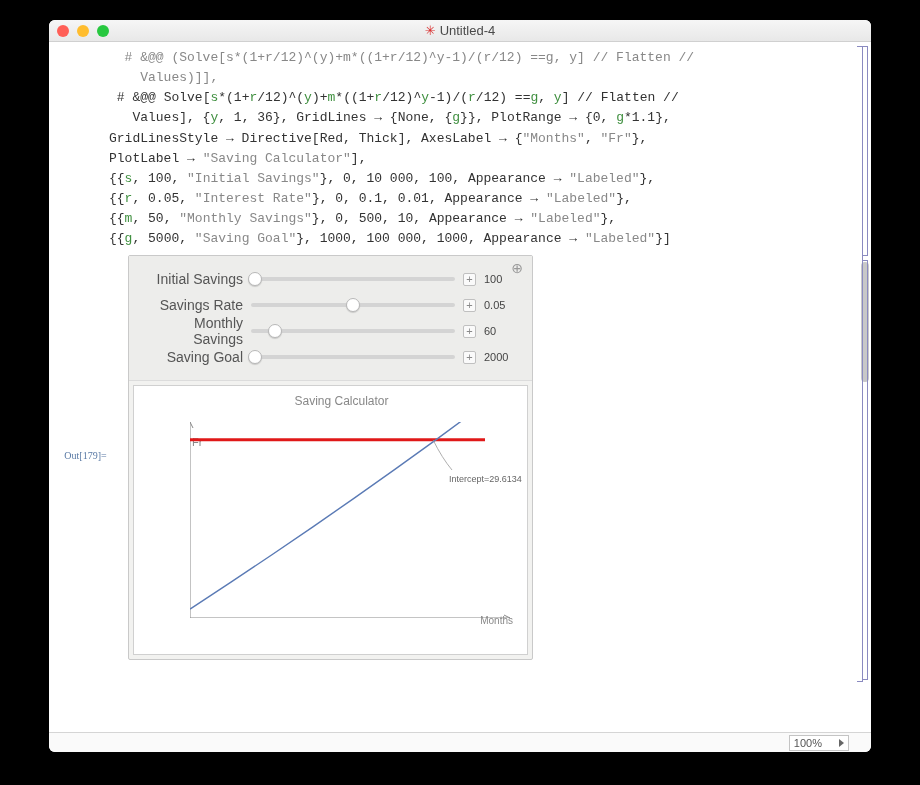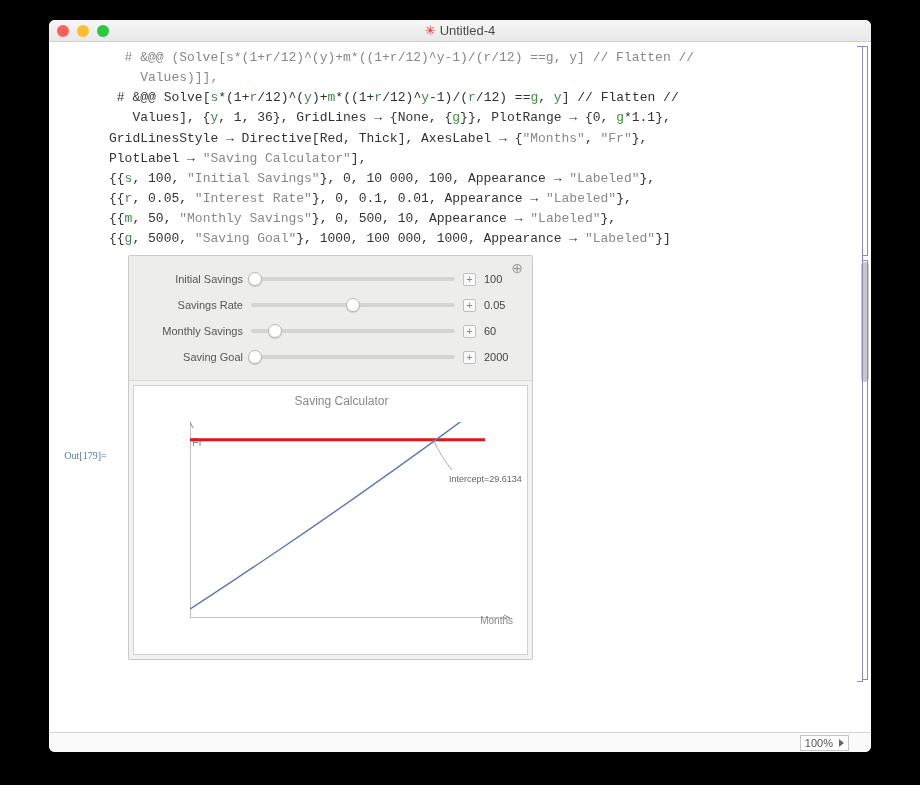--- a/index.html
+++ b/index.html
@@ -126,21 +126,21 @@
     }
     .control-row {
       display: flex;
       align-items: center;
       height: 26px;
       gap: 8px;
     }
     .control-row label {
       width: 100px;
       text-align: right;
-      font-size: 11px;
+      font-size: 14px;
       color: #555;
     }
     .slider-track {
       flex: 1;
       height: 4px;
       background: #d4d4d4;
       border-radius: 2px;
       position: relative;
     }
     .slider-thumb {
@@ -223,21 +223,21 @@
       font-size: 11px;
       color: #555;
       padding-right: 22px;
     }
     .zoom-box {
       border: 1px solid #c4c4c4;
       padding: 0 4px;
       background: #fff;
       display: flex;
       align-items: center;
-      gap: 6px;
+      gap: 17px;
       height: 16px;
       cursor: pointer;
     }
     .zoom-box .tri {
       width: 0; height: 0;
       border-top: 4px solid transparent;
       border-bottom: 4px solid transparent;
       border-left: 5px solid #666;
     }
     .scroll-v {

